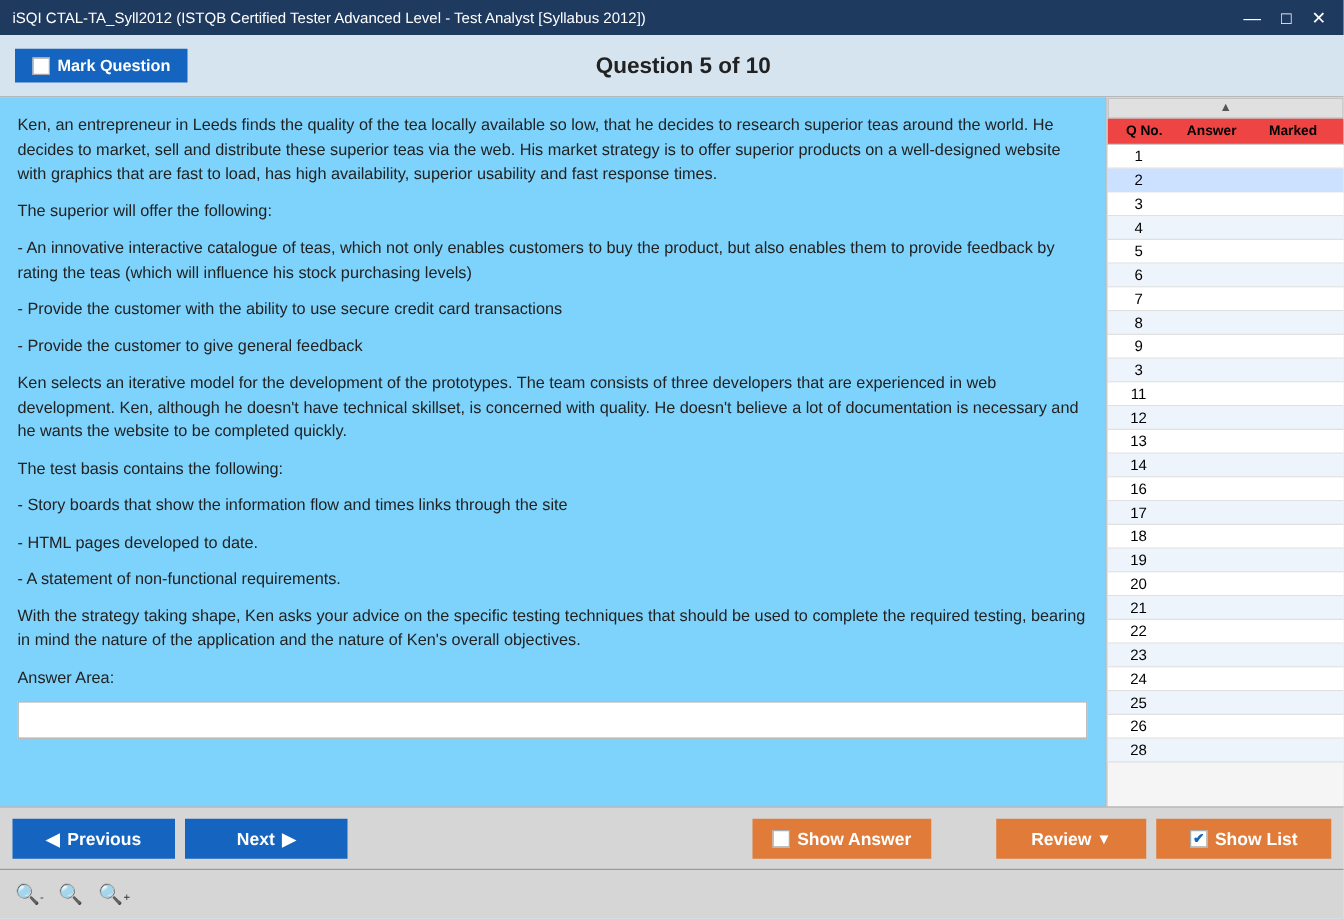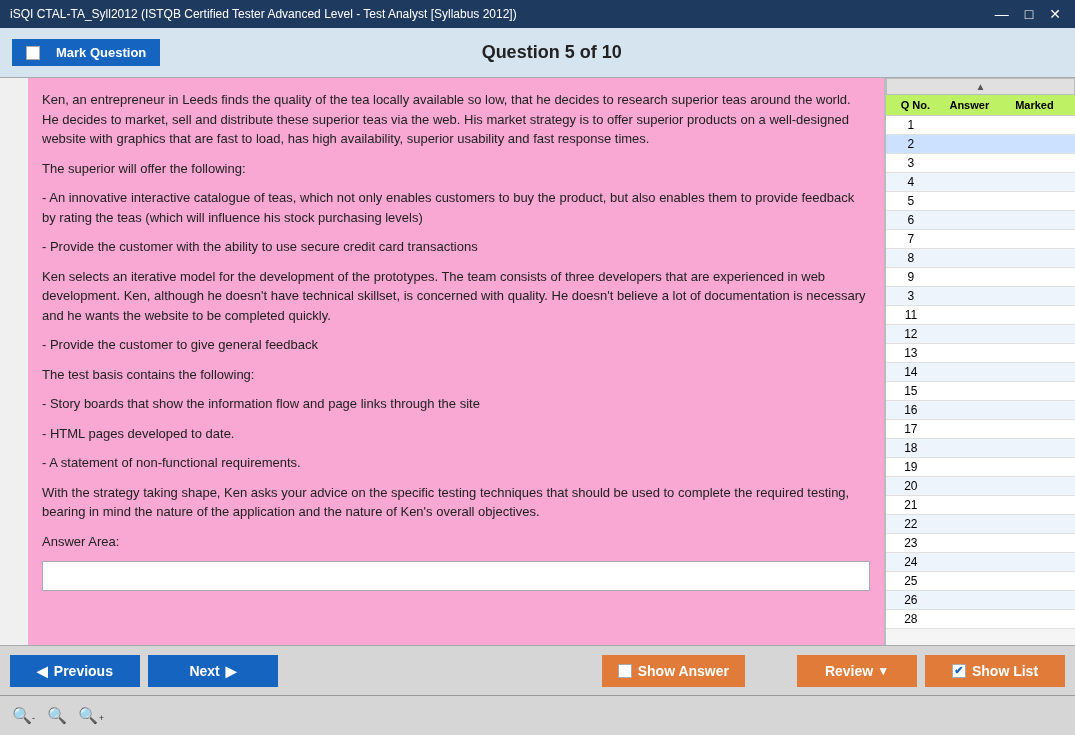--- a/index.html
+++ b/index.html
@@ -32,21 +32,21 @@
     .mark-question-btn {
       background: #1565c0;
       color: white;
       border: none;
       padding: 6px 14px;
       font-size: 13px;
       font-weight: bold;
       cursor: pointer;
       display: flex;
       align-items: center;
-      gap: 16px;
+      gap: 6px;
     }
     .mark-question-btn .checkbox-icon {
       width: 14px; height: 14px;
       background: white;
       border: 1px solid #aaa;
       display: inline-block;
       flex-shrink: 0;
     }
     .question-title {
       font-size: 18px;
@@ -56,23 +56,22 @@
 
     .main-area {
       display: flex;
       height: calc(735px - 28px - 50px - 50px - 40px);
     }
 
     .question-panel {
       flex: 1;
       padding: 12px 14px;
       overflow-y: auto;
-      background: #f9a8d4;
+      background: #7dd3fc;
       border-right: 1px solid #bbb;
-      margin-left: 28px;
     }
     .question-panel p, .question-panel div {
       margin-bottom: 10px;
       line-height: 1.5;
       color: #222;
     }
     .red-text { color: #c0392b; }
     .blue-text { color: #1565c0; }
 
     .answer-area-label { font-weight: normal; color: #222; margin-top: 8px; margin-bottom: 6px; }
@@ -86,21 +85,21 @@
 
     .question-list-panel {
       width: 190px;
       background: #f5f5f5;
       border-left: 1px solid #bbb;
       overflow-y: auto;
       flex-shrink: 0;
     }
     .q-list-header {
       display: flex;
-      background: #bef264;
+      background: #ef4444;
       border-bottom: 1px solid #ccc;
       font-weight: bold;
       font-size: 11px;
       padding: 4px 8px;
       position: sticky;
       top: 0;
     }
     .q-list-header .col-qno { width: 46px; text-align: center; }
     .q-list-header .col-ans { width: 70px; text-align: center; }
     .q-list-header .col-mrk { width: 70px; text-align: center; }
@@ -264,24 +263,24 @@
   <span style="width:120px;"></span>
 </div>
 
 <div class="main-area">
 
   <div class="question-panel">
     <div class="red-text">Ken, an entrepreneur in Leeds finds the quality of the tea locally available so low, that he decides to research superior teas around the world. He decides to market, sell and distribute these superior teas via the web. His market strategy is to offer superior products on a well-designed website with graphics that are fast to load, has high availability, superior usability and fast response times.</div>
     <div>The superior will offer the following:</div>
     <div class="red-text">- An innovative interactive catalogue of teas, which not only enables customers to buy the product, but also enables them to provide feedback by rating the teas (which will influence his stock purchasing levels)</div>
     <div>- Provide the customer with the ability to use secure credit card transactions</div>
+    <div class="red-text">- Provide the customer to give general feedback</div>
     <div class="red-text">Ken selects an iterative model for the development of the prototypes. The team consists of three developers that are experienced in web development. Ken, although he doesn't have technical skillset, is concerned with quality. He doesn't believe a lot of documentation is necessary and he wants the website to be completed quickly.</div>
-    <div class="red-text">- Provide the customer to give general feedback</div>
     <div>The test basis contains the following:</div>
-    <div>- Story boards that show the information flow and page links through the site</div>
+    <div>- Story boards that show the information flow and times links through the site</div>
     <div class="blue-text">- HTML pages developed to date.</div>
     <div>- A statement of non-functional requirements.</div>
     <div class="red-text">With the strategy taking shape, Ken asks your advice on the specific testing techniques that should be used to complete the required testing, bearing in mind the nature of the application and the nature of Ken's overall objectives.</div>
     <div class="answer-area-label">Answer Area:</div>
     <input class="answer-input" type="text" value="" style="">
   </div>
 
   <div class="question-list-panel">
     <div class="scrollbar-arrow">▲</div>
     <div class="q-list-header">
@@ -350,25 +349,20 @@
       <div class="col-ans"></div>
       <div class="col-mrk"></div>
     </div>
         <div class="q-list-row">
       <div class="col-qno">13</div>
       <div class="col-ans"></div>
       <div class="col-mrk"></div>
     </div>
         <div class="q-list-row">
       <div class="col-qno">14</div>
-      <div class="col-ans"></div>
-      <div class="col-mrk"></div>
-    </div>
-        <div class="q-list-row">
-      <div class="col-qno">15</div>
       <div class="col-ans"></div>
       <div class="col-mrk"></div>
     </div>
         <div class="q-list-row">
       <div class="col-qno">16</div>
       <div class="col-ans"></div>
       <div class="col-mrk"></div>
     </div>
         <div class="q-list-row">
       <div class="col-qno">17</div>

